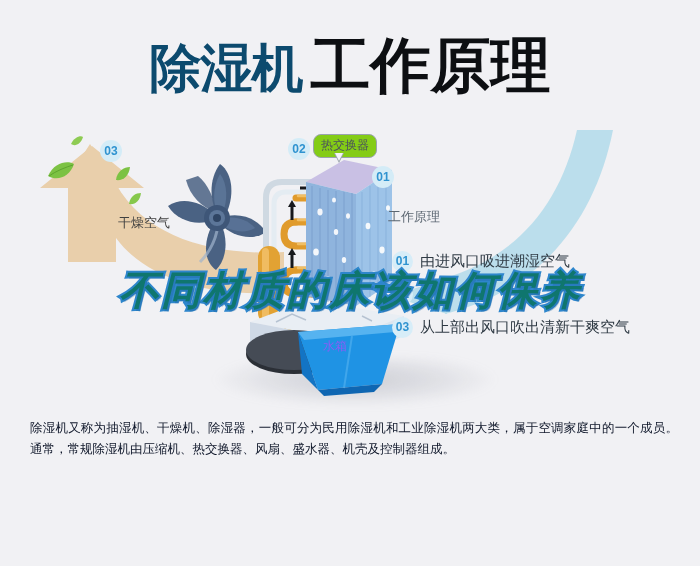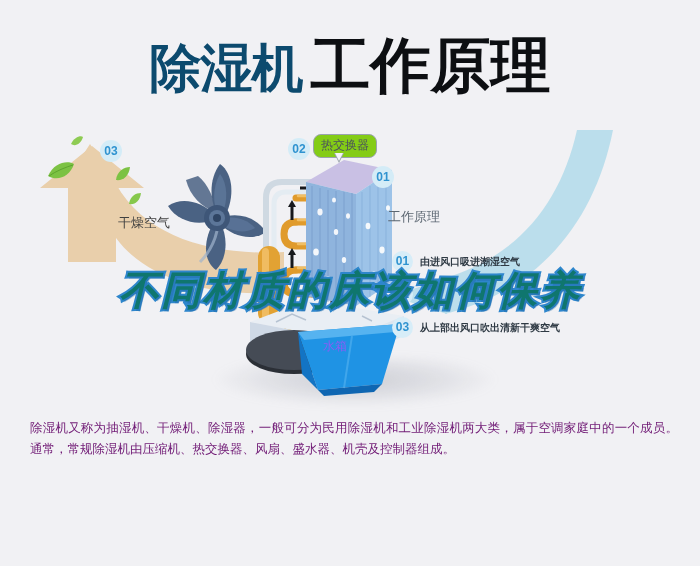--- a/index.html
+++ b/index.html
@@ -161,24 +161,23 @@
     background: #d7edf8;
     color: #2f93d0;
     font-size: 12px;
     font-weight: bold;
     line-height: 21px;
     text-align: center;
     flex: 0 0 auto;
     margin-right: 7px;
   }
   .step-text {
-    font-size: 10px;
+    font-size: 15px;
     color: #2f3a44;
     white-space: nowrap;
-    font-weight: bold;
   }
 
   
   .overlay-text {
     position: absolute;
     left: 0;
     top: 263px;
     width: 700px;
     text-align: center;
     font-size: 40px;
@@ -197,21 +196,21 @@
   
   .body-copy {
     position: absolute;
     left: 30px;
     top: 418px;
     width: 648px;
   }
   .para {
     font-size: 12.5px;
     line-height: 21px;
-    color: #701a75;
+    color: #0f172a;
     text-align: justify;
     margin: 0 0 16px 0;
     font-family: "Liberation Sans", "DejaVu Sans", sans-serif;
   }
 </style>
 </head>
 <body>
 
 <div class="page">
 

